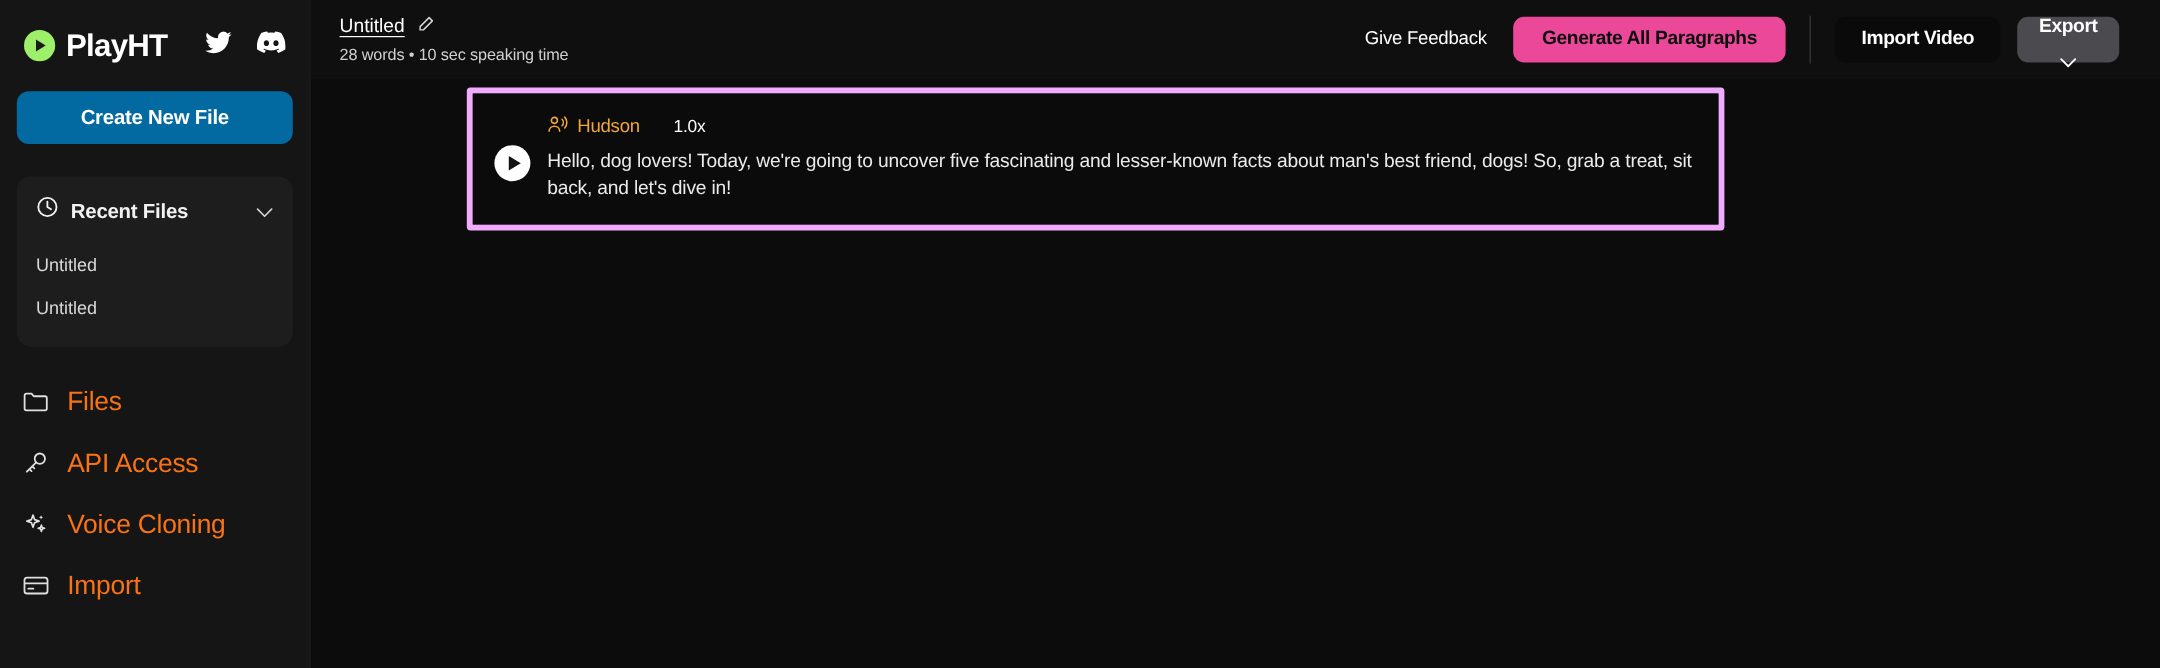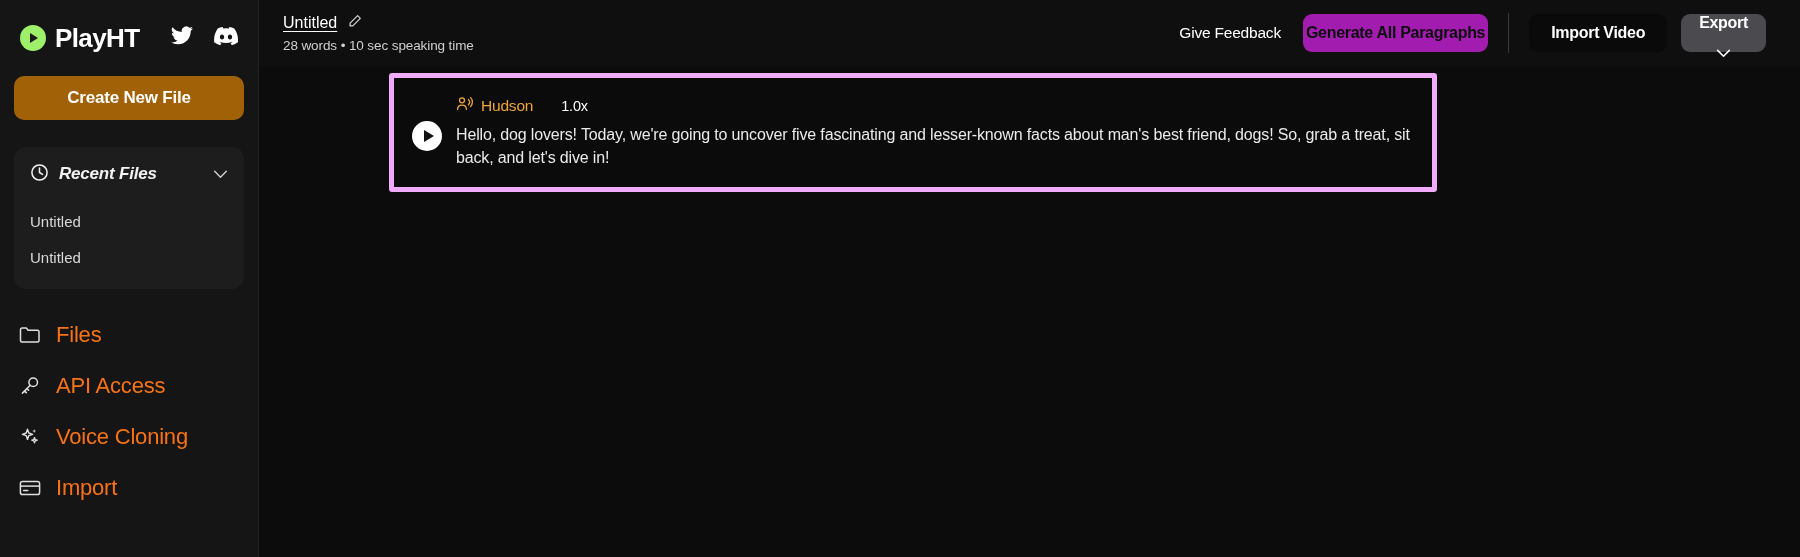--- a/index.html
+++ b/index.html
@@ -68,44 +68,43 @@
     margin-left: 30px;
   }
   .social-icon { cursor: pointer; display: block; }
 
   .sidebar-body { padding: 0 14px; }
 
   .create-btn {
     display: block;
     width: 100%;
     height: 44px;
-    background: #a16207;
+    background: #0369a1;
     color: #ffffff;
     border: none;
     border-radius: 10px;
     font-size: 17px;
     font-weight: bold;
     font-family: "Liberation Sans", sans-serif;
     cursor: pointer;
     letter-spacing: -0.2px;
   }
 
   .recent-panel {
     margin-top: 27px;
     background: #1d1d1d;
     border-radius: 12px;
     padding: 14px 0 14px 0;
   }
   .recent-head {
     display: flex;
-    align-items: center;
+    align-items: flex-end;
     padding: 0 16px 0 16px;
     height: 26px;
     cursor: pointer;
-    font-style: italic;
   }
   .recent-head .clock { flex: 0 0 auto; margin-right: 10px; display:block; }
   .recent-title {
     color: #f2f2f2;
     font-size: 17px;
     font-weight: bold;
     letter-spacing: -0.2px;
     flex: 1;
   }
   .chev { flex: 0 0 auto; }
@@ -172,26 +171,26 @@
 
   .topbar-actions { display: flex; align-items: center; gap: 0; }
   .feedback-link {
     color: #ffffff;
     font-size: 15.5px;
     cursor: pointer;
     padding: 0 16px;
     letter-spacing: -0.2px;
   }
   .gen-btn {
-    background: #a21caf;
+    background: #ec4899;
     color: #0d0d0d;
     border: none;
     border-radius: 9px;
     height: 38px;
-    padding: 0 3px;
+    padding: 0 24px;
     font-size: 16px;
     font-weight: bold;
     font-family: "Liberation Sans", sans-serif;
     cursor: pointer;
     letter-spacing: -0.3px;
     margin-left: 6px;
   }
   .divider-v {
     width: 1px;
     height: 40px;

